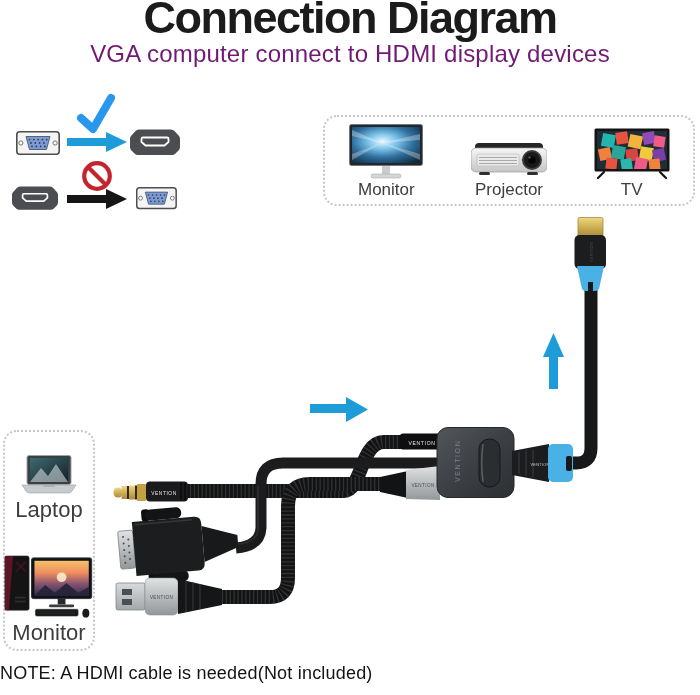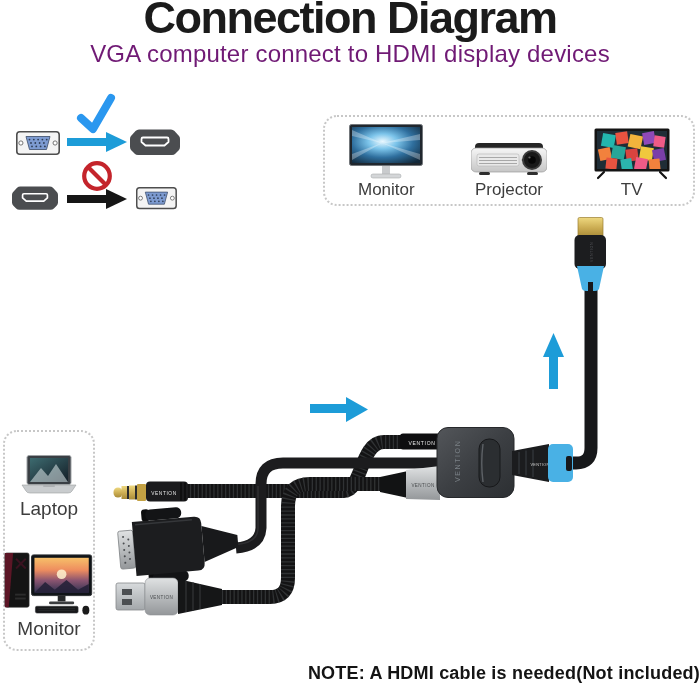--- a/index.html
+++ b/index.html
@@ -11,24 +11,24 @@
             font-size:24px;color:#701a75;letter-spacing:.2px;white-space:nowrap;}
   .compat{position:absolute;left:0;top:92px;}
   .panel{position:absolute;border:2px dotted #c7c7c7;border-radius:14px;box-sizing:border-box;background:#fff;}
   .displays-panel{left:323px;top:115px;width:372px;height:91px;display:flex;align-items:flex-end;}
   .device-col{flex:1;display:flex;flex-direction:column;align-items:center;justify-content:flex-end;padding-bottom:6px;}
   .device-col .iconbox{flex:1;display:flex;align-items:center;justify-content:center;}
   .device-label{font-size:17px;color:#3d3d3d;margin-top:1px;line-height:1;}
   .sources-panel{left:3px;top:430px;width:92px;height:221px;display:flex;flex-direction:column;align-items:center;}
   .sources-panel .lap{margin-top:23px;}
   .sources-panel .desk{margin-top:33px;}
-  .src-label{font-size:19px;color:#3d3d3d;margin-top:4px;line-height:1;}
+  .src-label{font-size:22px;color:#3d3d3d;margin-top:4px;line-height:1;}
   .product{position:absolute;left:95px;top:210px;}
-  .note{position:absolute;top:663px;left:0;width:700px;text-align:right;
-        font-size:18px;color:#141414;letter-spacing:.2px;white-space:nowrap;font-weight:bold;}
+  .note{position:absolute;top:663px;left:0;width:700px;text-align:left;
+        font-size:18px;color:#141414;letter-spacing:.2px;white-space:nowrap;}
   svg text{font-family:"Liberation Sans",sans-serif;}
 </style>
 </head>
 <body>
 
 <div class="canvas">
 
   <div class="title">Connection Diagram</div>
   <div class="subtitle">VGA computer connect to HDMI display devices</div>
 

